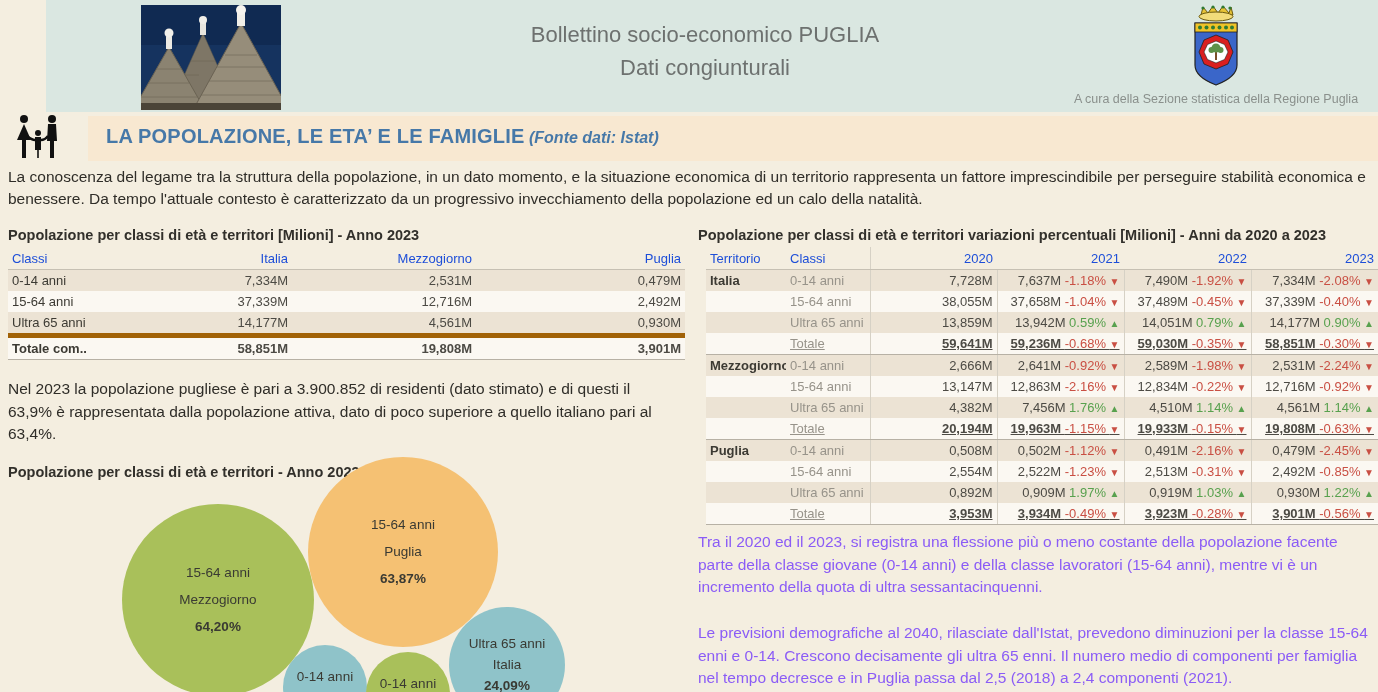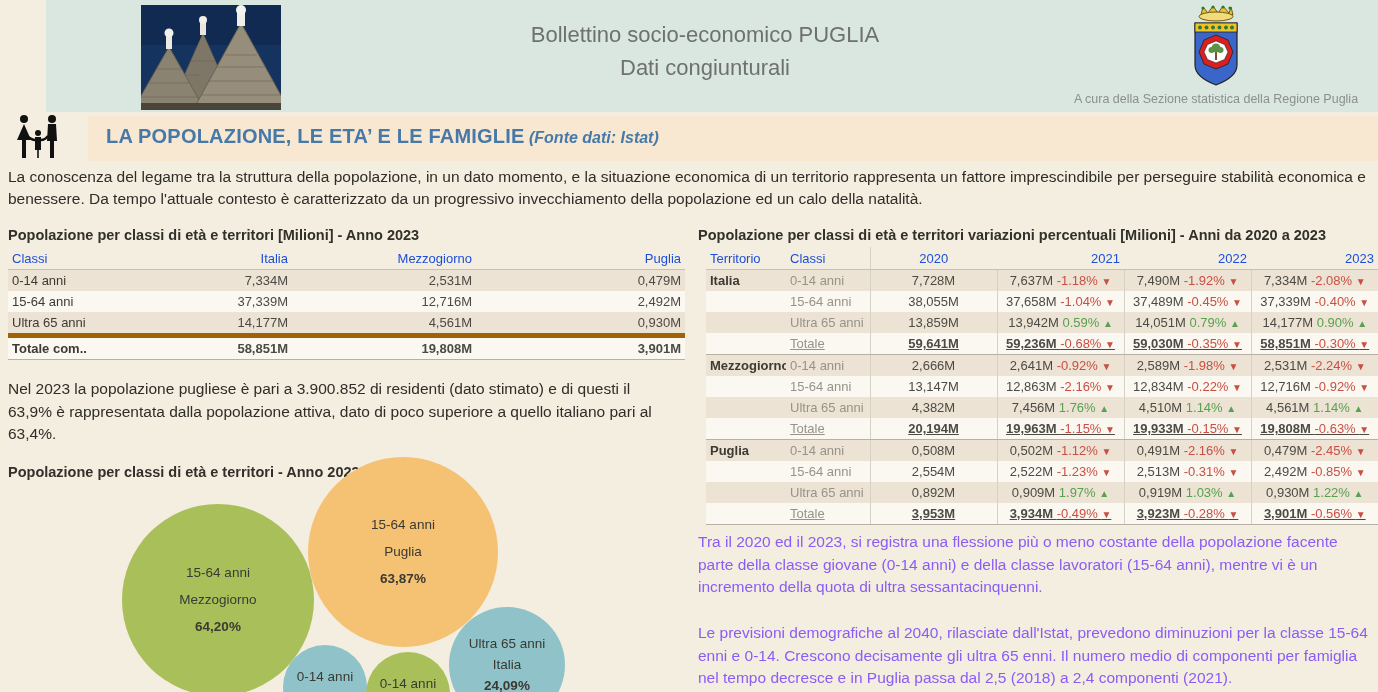--- a/index.html
+++ b/index.html
@@ -37,21 +37,21 @@
   td{padding:2px 4px;height:17px;overflow:hidden;white-space:nowrap;}
   .num{text-align:right;}
   #left-table td:first-child{text-align:left;color:#3c3a33;}
   #left-table tbody tr:nth-child(odd) td{background:#ece3d4;}
   #left-table tbody tr:nth-child(even) td{background:#fbf8f2;}
   #left-table tr.total td{font-weight:bold;border-top:5px solid #a16207;border-bottom:1px solid #b7b1a5;}
   #right-table tbody tr:nth-child(odd) td{background:#ece3d4;}
   #right-table tbody tr:nth-child(even) td{background:#fbf8f2;}
   #right-table td.terr{color:#3c3a33;font-weight:bold;}
   #right-table td.classe{color:#97938a;}
-  #right-table th.y, #right-table td.ycell{border-left:1px solid #d6d1c5;text-align:center;}
+  #right-table th.y, #right-table td.ycell{border-left:1px solid #d6d1c5;}
   #right-table th.y{border-left:1px solid #d6d1c5;}
   #right-table tr.group-end td{border-bottom:1px solid #b7b1a5;text-decoration:underline;}
   #right-table tr.total .val{font-weight:bold;}
   .pct.down,.tri.down{color:#c94f43;}
   .pct.up,.tri.up{color:#58a14e;}
   .tri{font-size:10px;}
 
   
   .para{position:absolute;left:698px;width:674px;font-size:15.5px;line-height:22.5px;color:#8b5cf6;}
   #para-trend{top:531px;}

